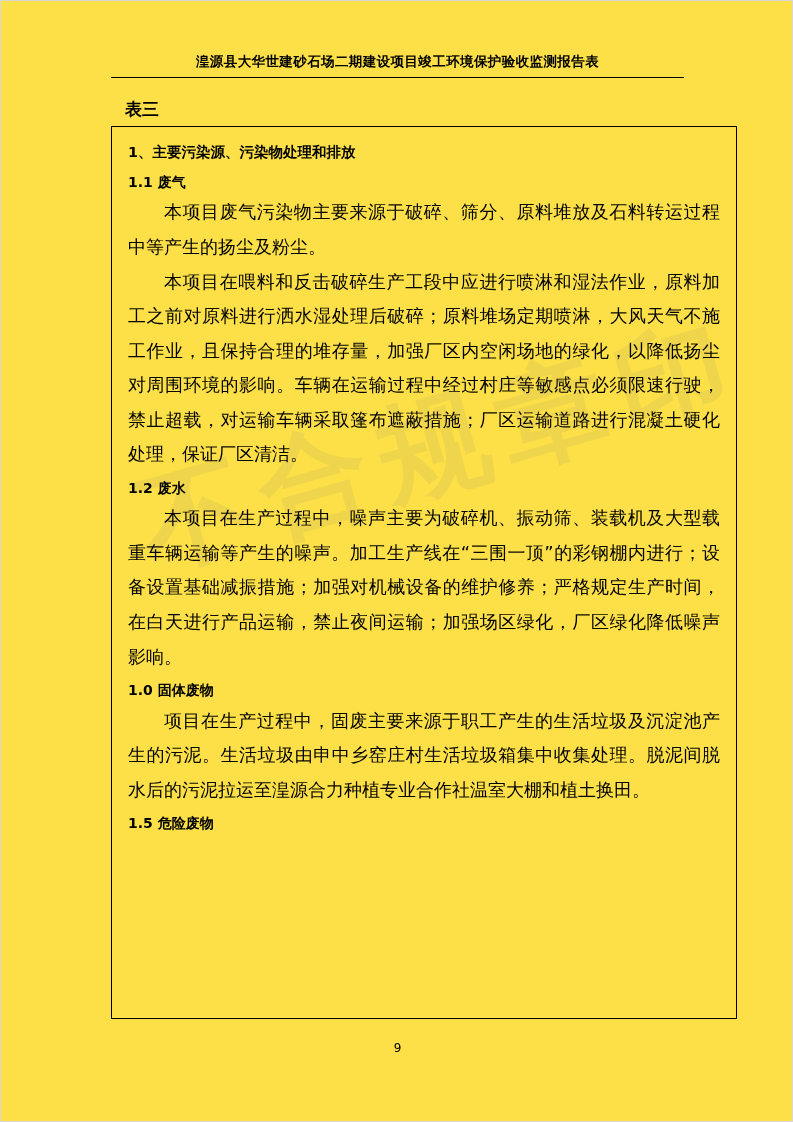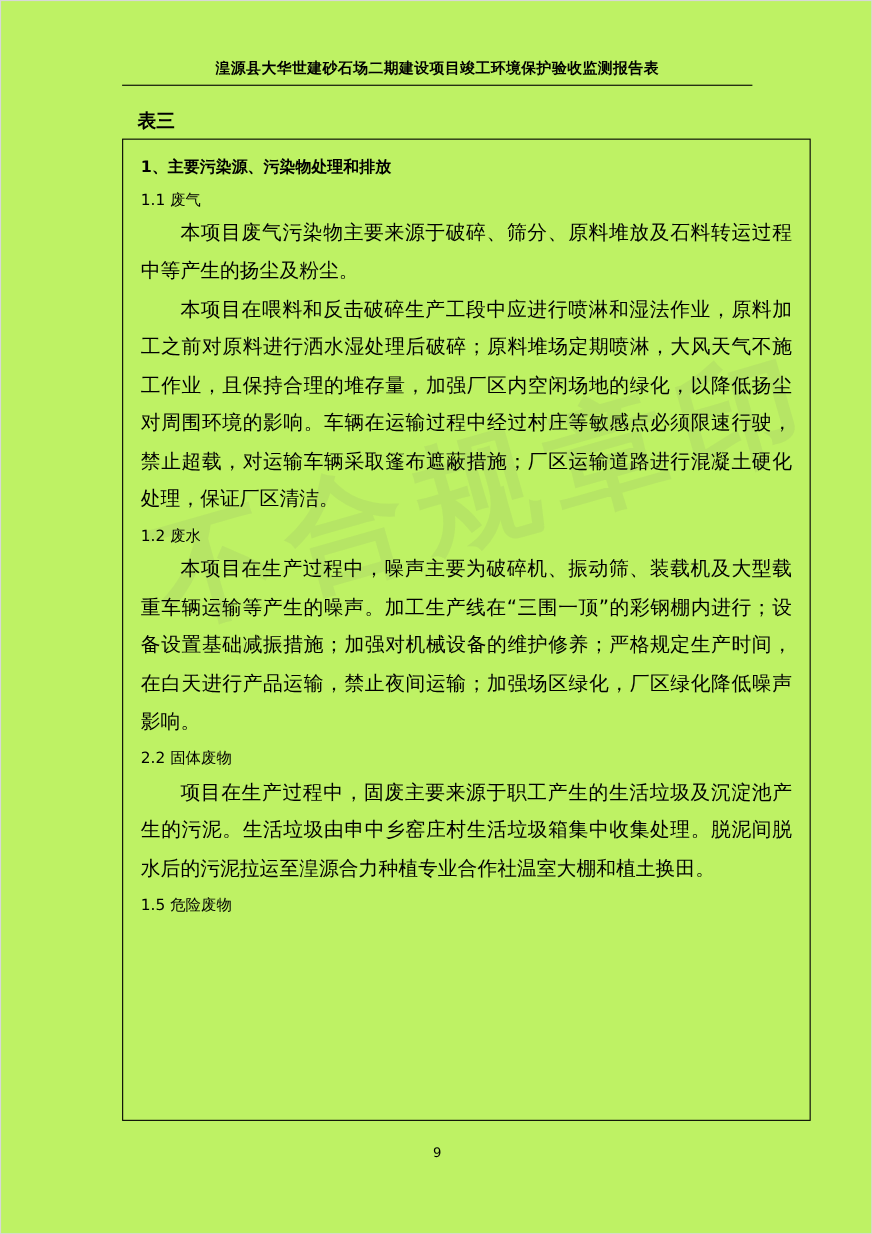--- a/index.html
+++ b/index.html
@@ -15,21 +15,21 @@
     position: relative;
     overflow: hidden;
   }
   .page {
     position: absolute;
     left: 0; top: 0;
     width: 793px;
     height: 1122px;
     box-sizing: border-box;
     border: 1px solid #d8d8d8;
-    background: #bef264;
+    background: #fde047;
   }
   .header {
     position: absolute;
     left: 110px;
     top: 52px;
     width: 573px;
     text-align: center;
     font-size: 13.5px;
     font-weight: bold;
     letter-spacing: 0.4px;
@@ -63,21 +63,21 @@
     overflow: hidden;
   }
   .sec-title {
     font-size: 14.5px;
     font-weight: bold;
     line-height: 1.85;
     margin: 0 0 1px 0;
   }
   .sub-title {
     font-size: 14px;
-    font-weight: normal;
+    font-weight: bold;
     line-height: 1.9;
     margin: 3px 0 0 0;
   }
   .para {
     font-size: 18px;
     line-height: 1.92;
     text-align: justify;
     text-justify: inter-ideograph;
     margin: 0;
     text-indent: 2em;
@@ -125,21 +125,21 @@
     <div class="sec-title">1、主要污染源、污染物处理和排放</div>
 
     <div class="sub-title">1.1 废气</div>
     <p class="para">本项目废气污染物主要来源于破碎、筛分、原料堆放及石料转运过程中等产生的扬尘及粉尘。</p>
     <p class="para">本项目在喂料和反击破碎生产工段中应进行喷淋和湿法作业，原料加工之前对原料进行洒水湿处理后破碎；原料堆场定期喷淋，大风天气不施工作业，且保持合理的堆存量，加强厂区内空闲场地的绿化，以降低扬尘对周围环境的影响。车辆在运输过程中经过村庄等敏感点必须限速行驶，禁止超载，对运输车辆采取篷布遮蔽措施；厂区运输道路进行混凝土硬化处理，保证厂区清洁。</p>
 
     <div class="sub-title">1.2 废水</div>
 
     <p class="para">本项目在生产过程中，噪声主要为破碎机、振动筛、装载机及大型载重车辆运输等产生的噪声。加工生产线在“三围一顶”的彩钢棚内进行；设备设置基础减振措施；加强对机械设备的维护修养；严格规定生产时间，在白天进行产品运输，禁止夜间运输；加强场区绿化，厂区绿化降低噪声影响。</p>
 
-    <div class="sub-title">2.2 固体废物</div>
+    <div class="sub-title">1.0 固体废物</div>
     <p class="para">项目在生产过程中，固废主要来源于职工产生的生活垃圾及沉淀池产生的污泥。生活垃圾由申中乡窑庄村生活垃圾箱集中收集处理。脱泥间脱水后的污泥拉运至湟源合力种植专业合作社温室大棚和植土换田。</p>
 
     <div class="sub-title">1.5 危险废物</div>
 
   </div>
 
   <div class="page-number">9</div>
 
 </div>
 

